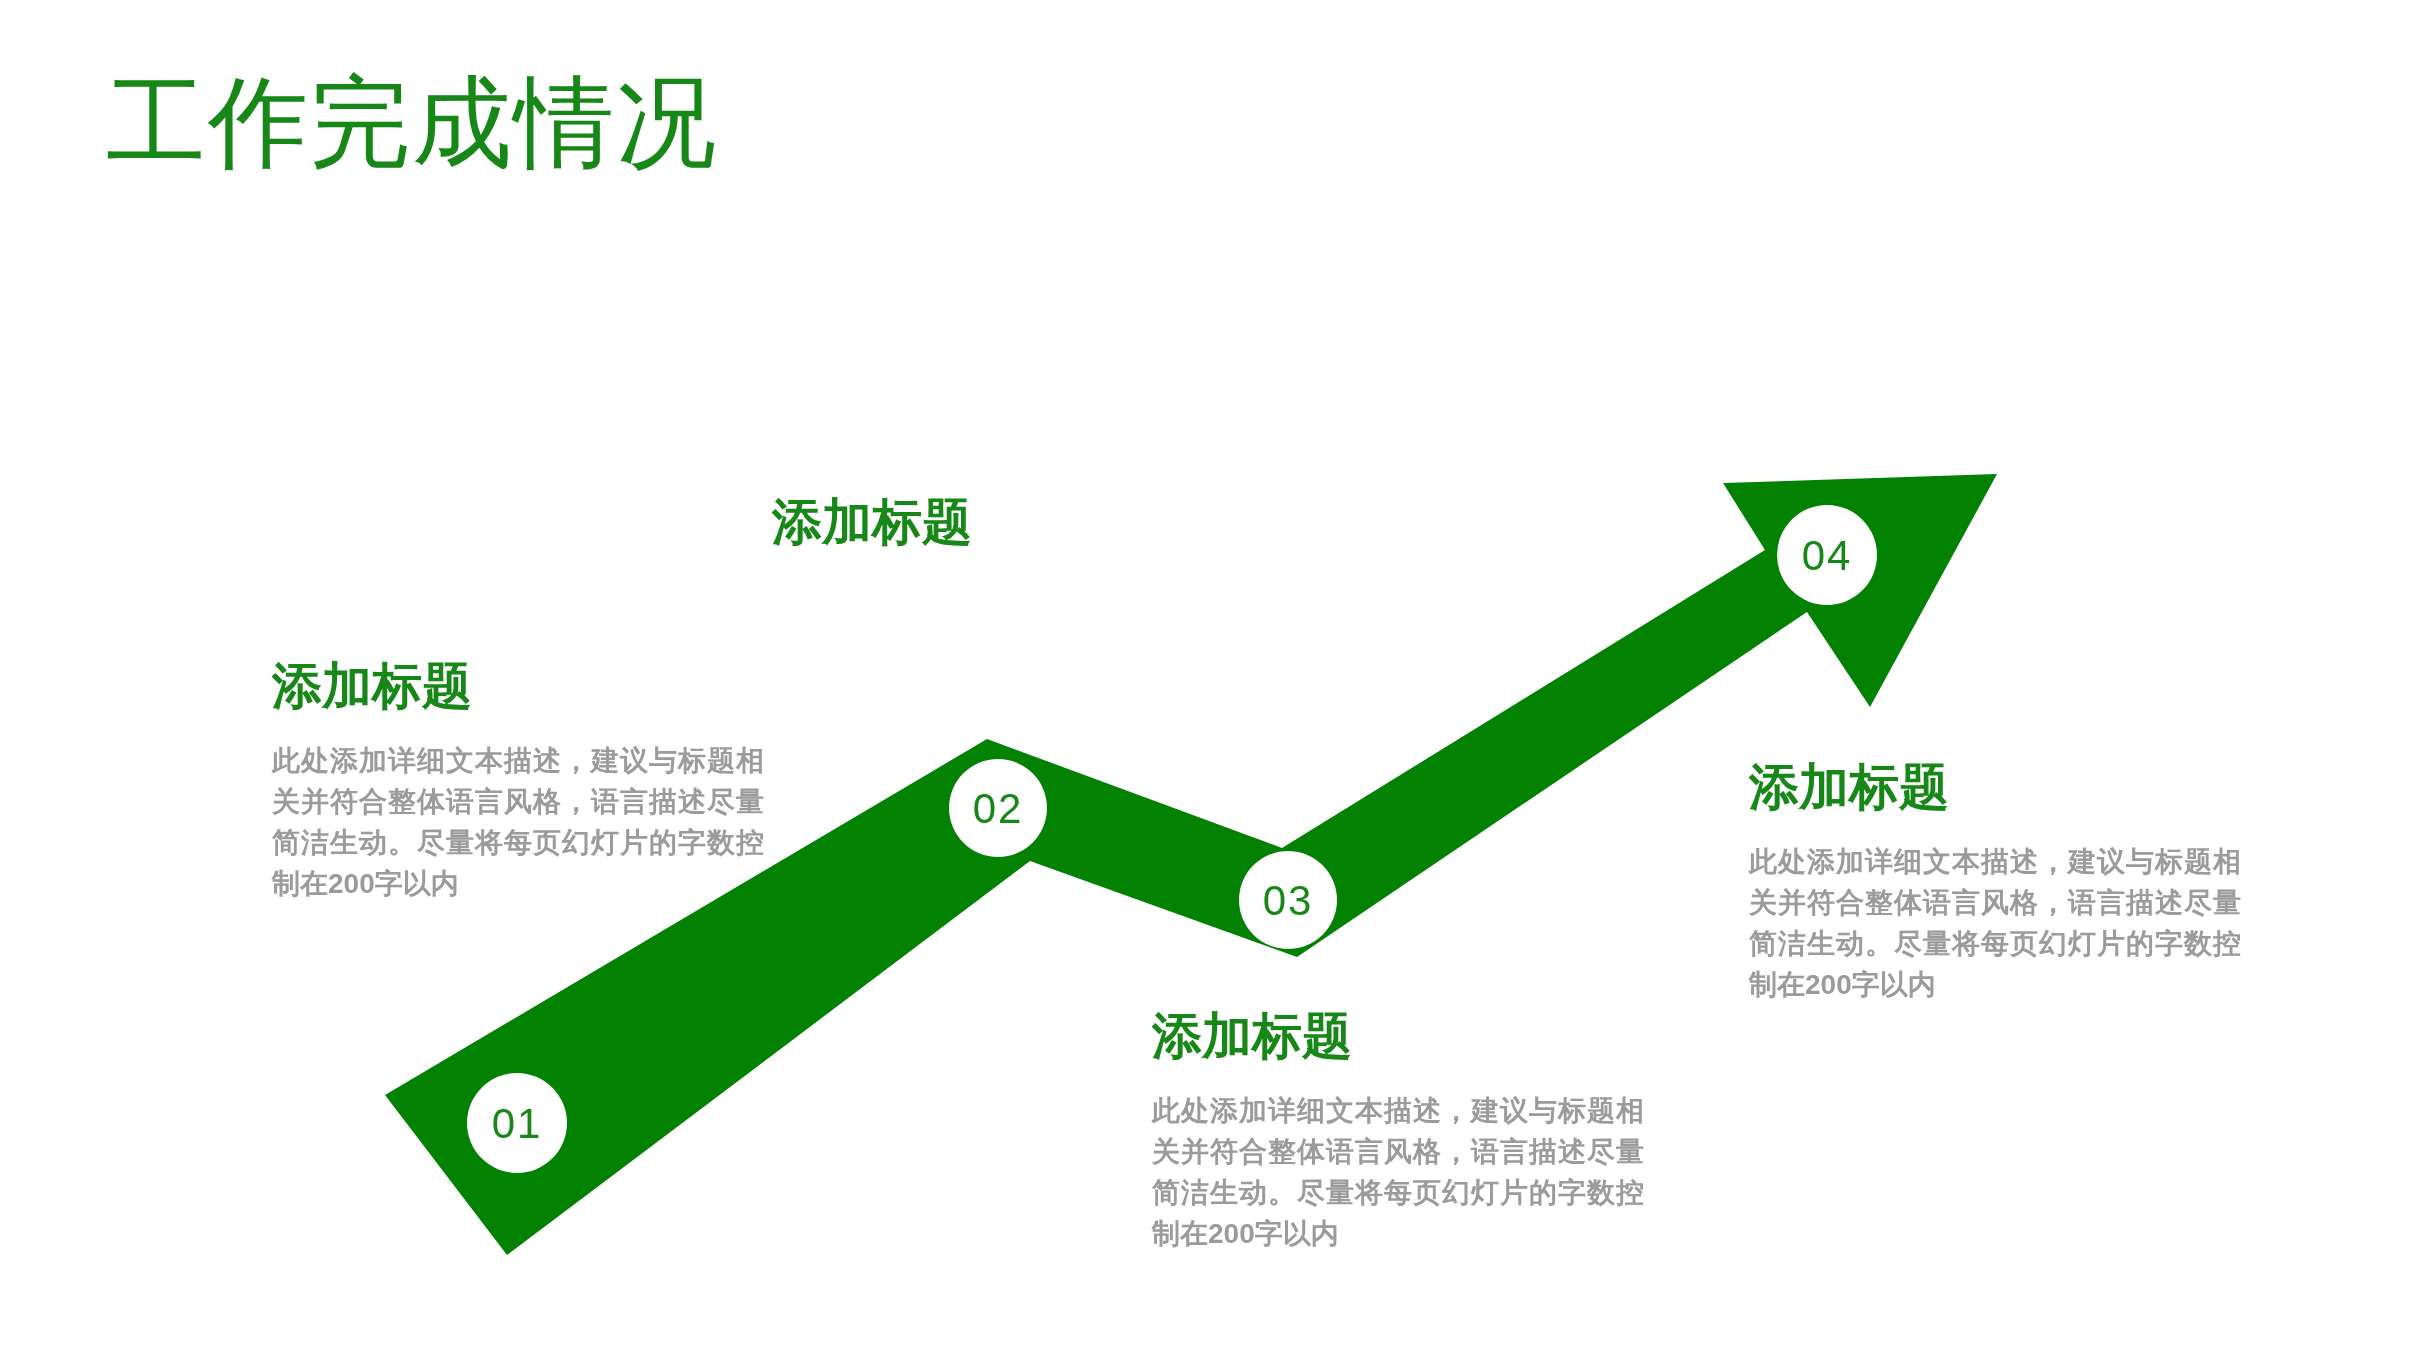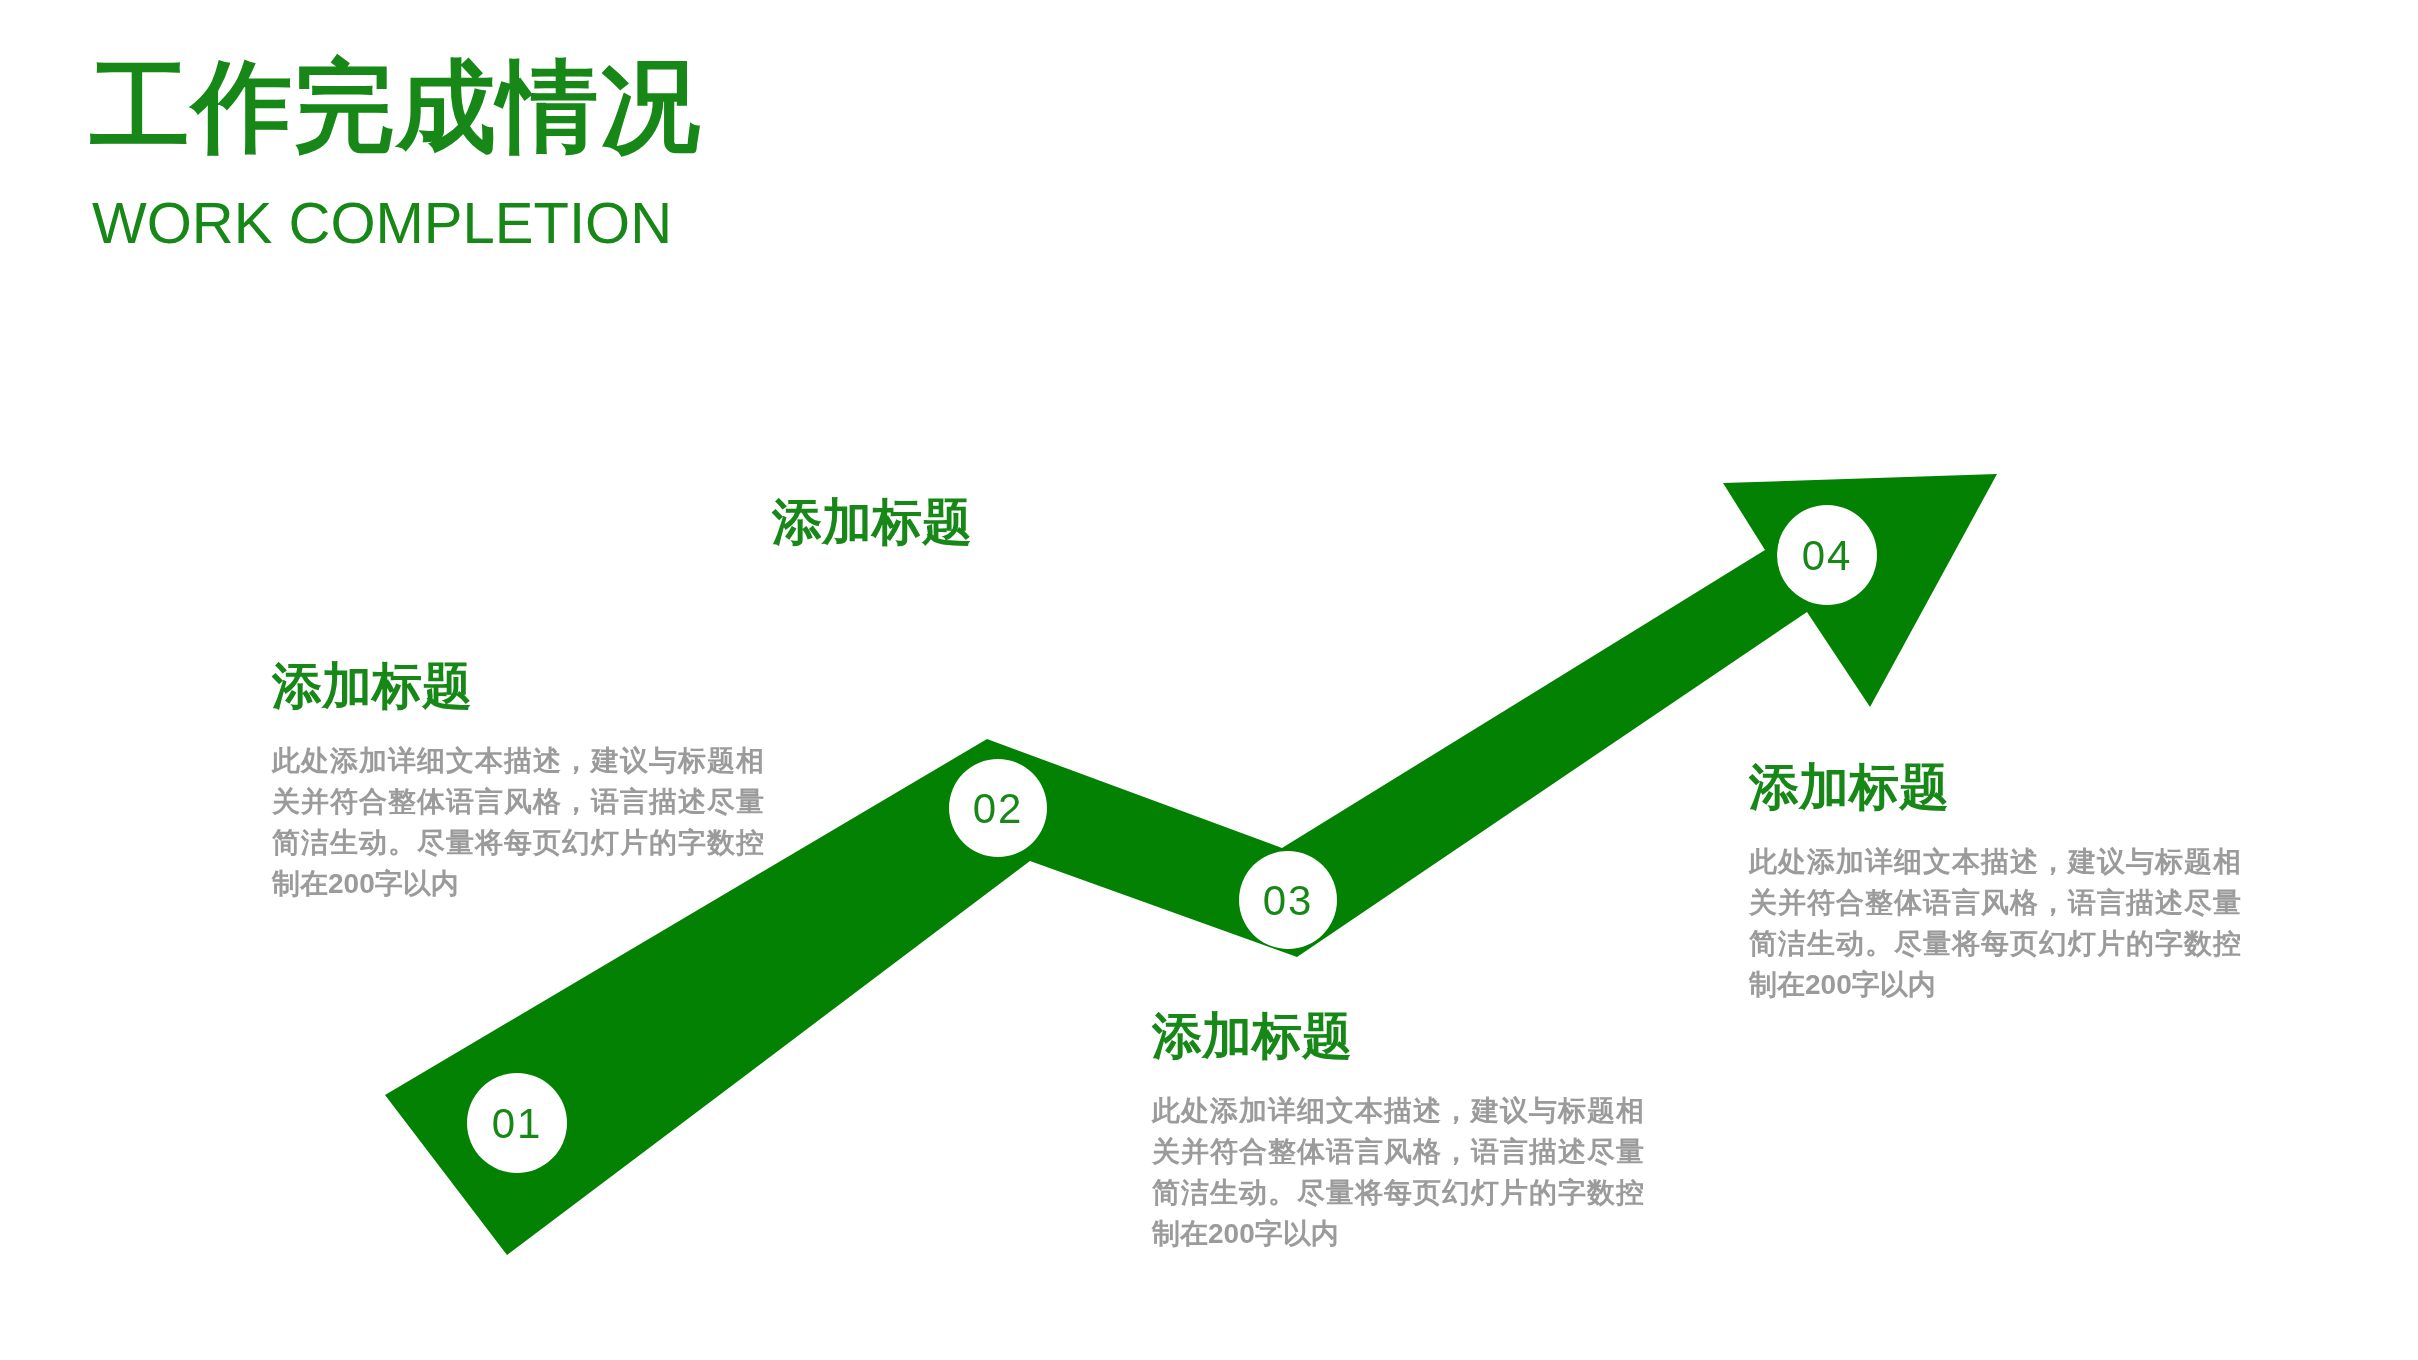--- a/index.html
+++ b/index.html
@@ -12,24 +12,24 @@
     position: relative;
     width: 2418px;
     height: 1360px;
     background: #ffffff;
     overflow: hidden;
   }
   .page-title {
     position: absolute;
     left: 90px;
     top: 44px;
-    margin: 0;
+    margin: 16px;
     font-size: 100px;
     line-height: 1.25;
-    font-weight: bold;
+    font-weight: normal;
     color: var(--text-green, #178817);
     letter-spacing: 2px;
     white-space: nowrap;
   }
   .page-subtitle {
     position: absolute;
     left: 92px;
     top: 188px;
     font-size: 58px;
     line-height: 1.2;
@@ -82,21 +82,20 @@
   .text-block.pos-step2 { left: 772px; top: 498px; }
   .text-block.pos-step3 { left: 1152px; top: 1012px; }
   .text-block.pos-step4 { left: 1749px; top: 763px; }
 </style>
 </head>
 <body>
 
 <div class="slide">
 
   <h1 class="page-title">工作完成情况</h1>
-  <div class="page-subtitle">WORK COMPLETION</div>
 
   <svg class="arrow-svg" viewBox="0 0 2418 1360" aria-hidden="true">
     <polygon class="arrow-shape" points="385,1095 987,739 1282,848 1765,550 1723,483 1997,474 1870,707 1807,612 1297,957 1030,861 507,1255"></polygon>
 
     <g>
       <circle class="step-circle" cx="517" cy="1123" r="50"></circle>
       <text class="step-number" x="517" y="1138">01</text>
     </g>
     <g>
       <circle class="step-circle" cx="998" cy="808" r="49"></circle>

